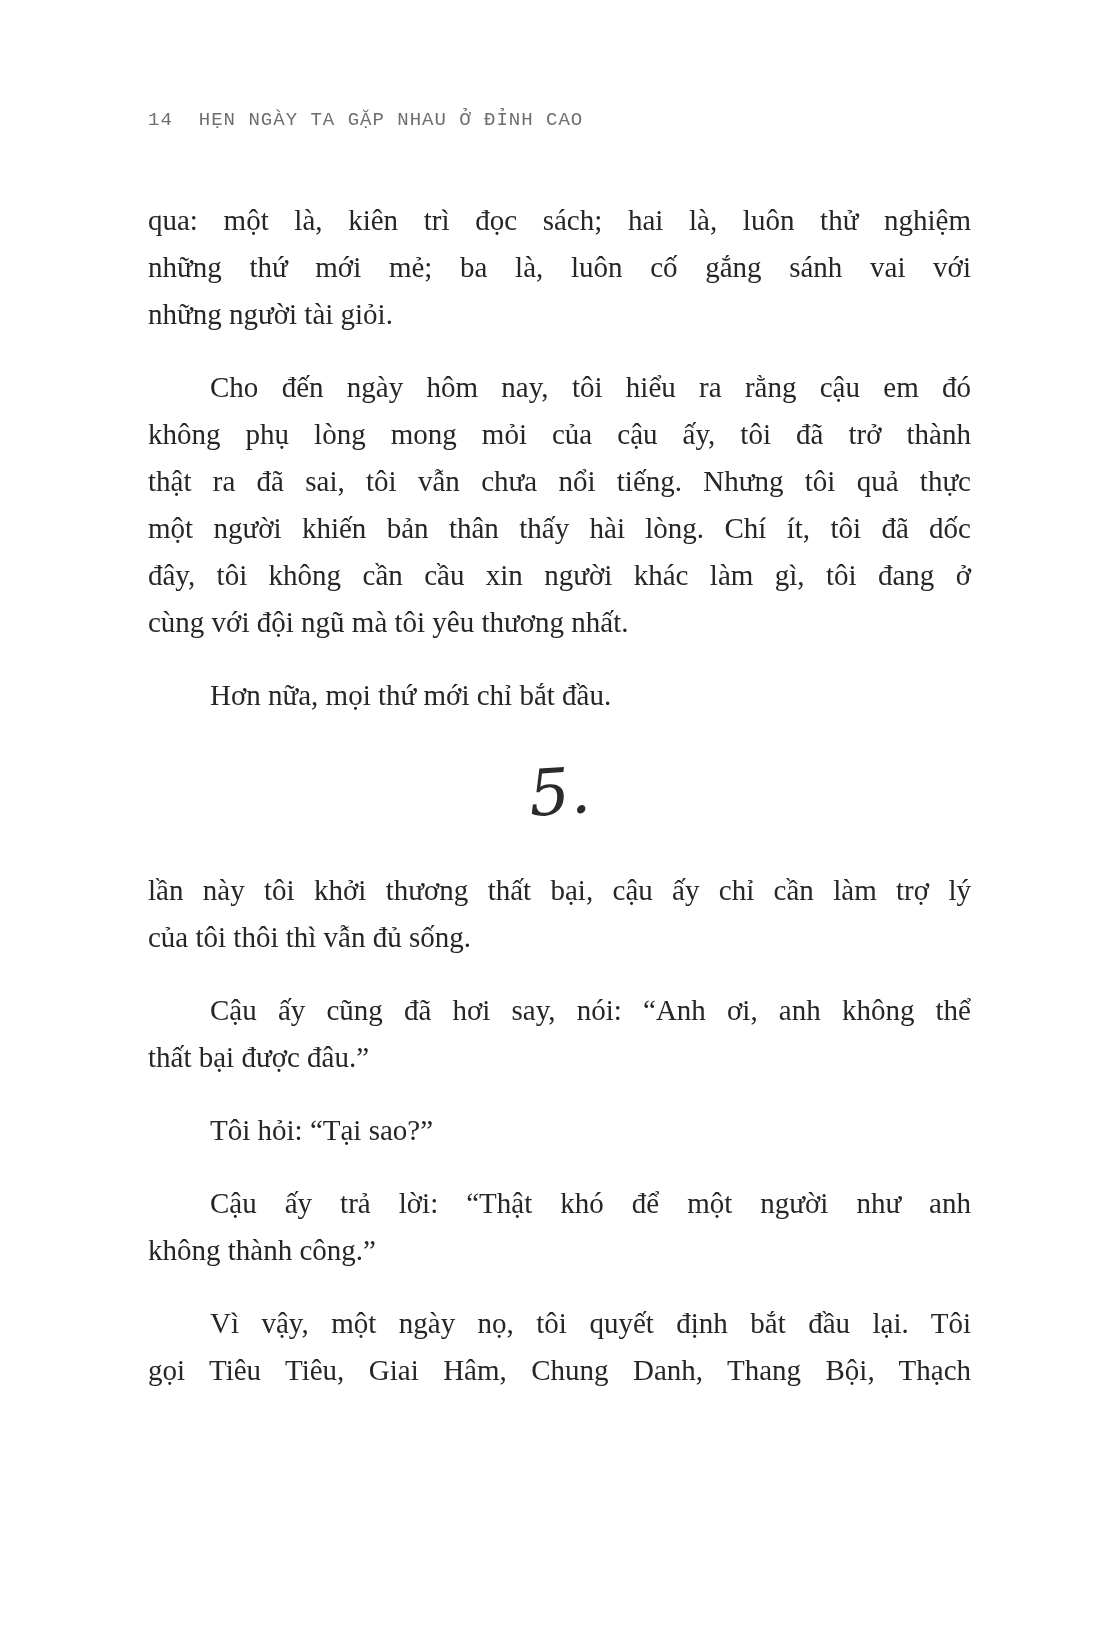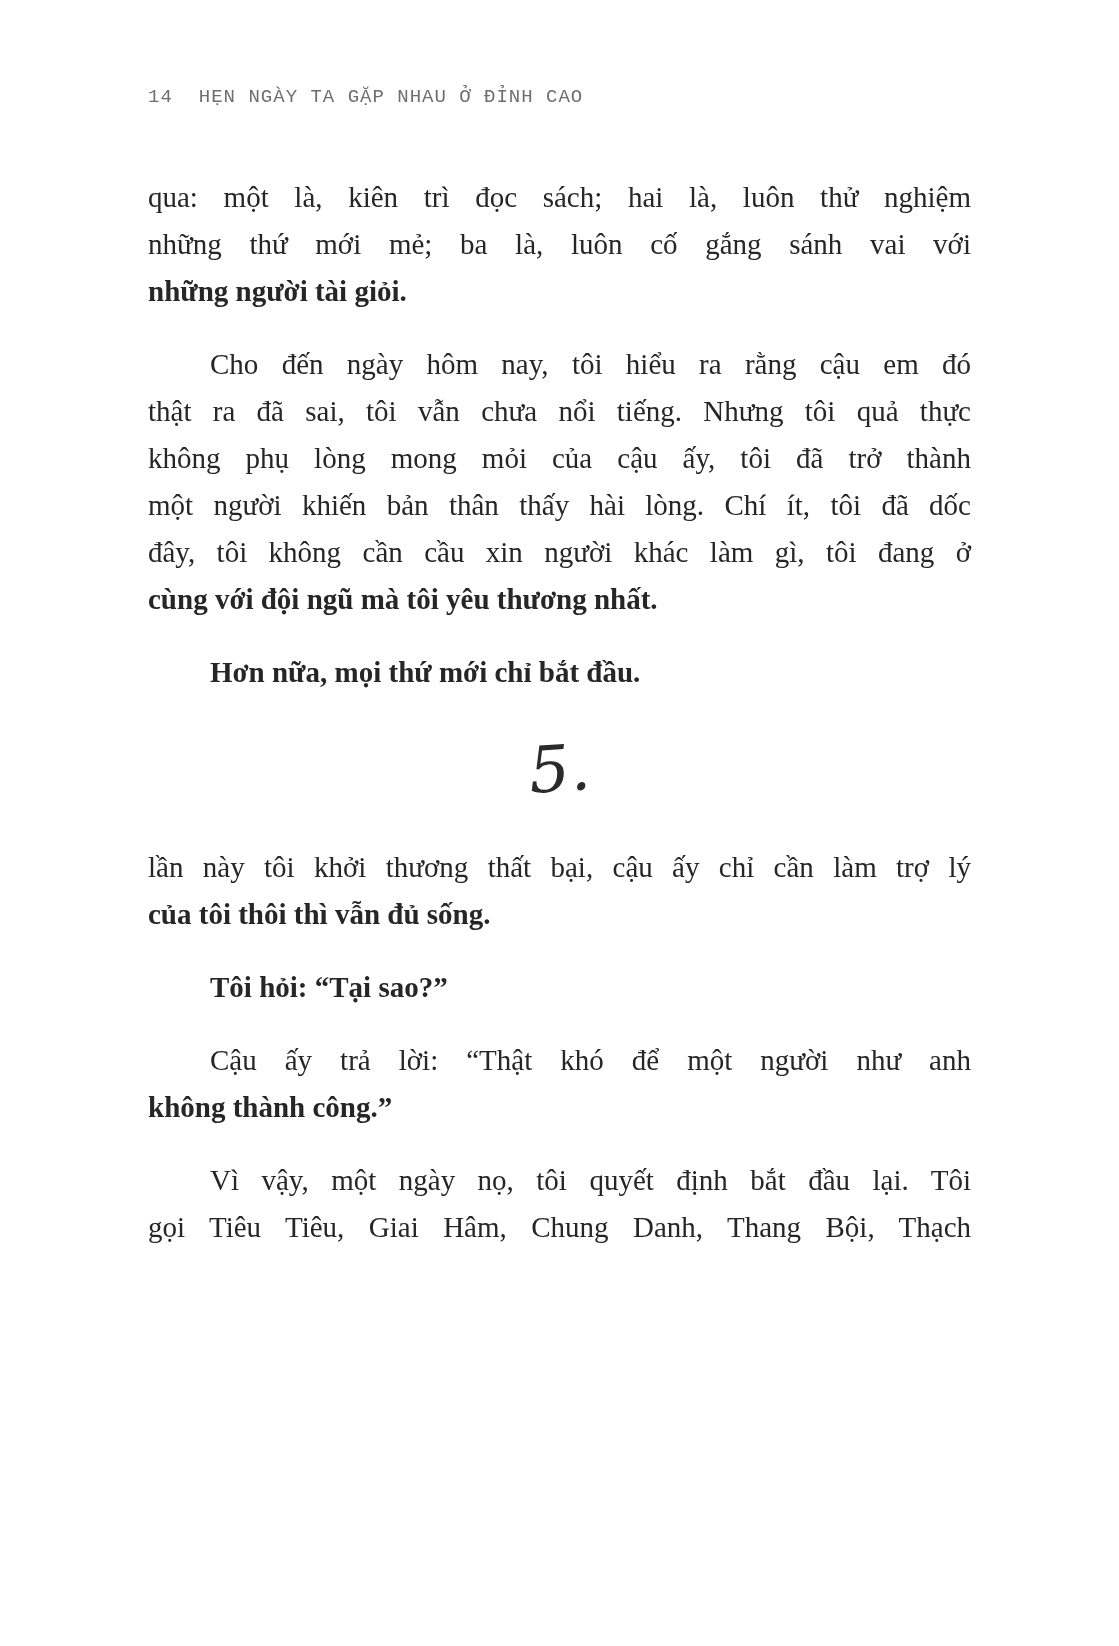--- a/index.html
+++ b/index.html
@@ -15,36 +15,36 @@
     padding: 86px 148px 0 148px;
   }
   .running-header {
     font-family: "Liberation Mono", "DejaVu Sans Mono", monospace;
     font-size: 19px;
     color: #6e6e6e;
     letter-spacing: 1px;
     height: 24px;
     margin-bottom: 64px;
     white-space: nowrap;
+    margin-top: 23px;
   }
   .running-header .pagenum { margin-right: 26px; }
   .body-text {
     font-size: 29px;
     line-height: 47px;
     color: #262626;
   }
   .para { margin: 0 0 18px 0; }
   .line {
     text-align: justify;
     text-align-last: justify;
   }
   .line.last {
     text-align: left;
     text-align-last: left;
-    font-weight: bold;
   }
   .line.ind { padding-left: 62px; margin-top: 26px; }
   .section-number {
     margin: 12px 0 20px 0;
     height: 110px;
     line-height: 110px;
     text-align: center;
     text-align-last: center;
     font-family: "DejaVu Serif", serif;
     font-style: italic;
@@ -76,40 +76,44 @@
   <div class="body-text">
 
     <div class="para">
       <div class="line">qua: một là, kiên trì đọc sách; hai là, luôn thử nghiệm</div>
       <div class="line">những thứ mới mẻ; ba là, luôn cố gắng sánh vai với</div>
       <div class="line last">những người tài giỏi.</div>
     </div>
 
     <div class="para">
       <div class="line ind">Cho đến ngày hôm nay, tôi hiểu ra rằng cậu em đó</div>
+      <div class="line">không phụ lòng mong mỏi của cậu ấy, tôi đã trở thành</div>
       <div class="line">thật ra đã sai, tôi vẫn chưa nổi tiếng. Nhưng tôi quả thực</div>
-      <div class="line">không phụ lòng mong mỏi của cậu ấy, tôi đã trở thành</div>
       <div class="line">một người khiến bản thân thấy hài lòng. Chí ít, tôi đã dốc</div>
       <div class="line">đây, tôi không cần cầu xin người khác làm gì, tôi đang ở</div>
       <div class="line last">cùng với đội ngũ mà tôi yêu thương nhất.</div>
     </div>
 
     <div class="para">
       <div class="line last ind">Hơn nữa, mọi thứ mới chỉ bắt đầu.</div>
     </div>
 
     <div class="section-number">
       <span>5.</span>
     </div>
 
     <div class="para">
       <div class="line">lần này tôi khởi thương thất bại, cậu ấy chỉ cần làm trợ lý</div>
       <div class="line last">của tôi thôi thì vẫn đủ sống.</div>
     </div>
 
+    <div class="para">
+      <div class="line ind">Cậu ấy cũng đã hơi say, nói: “Anh ơi, anh không thể</div>
+      <div class="line last">thất bại được đâu.”</div>
+    </div>
 
     <div class="para">
       <div class="line last ind">Tôi hỏi: “Tại sao?”</div>
     </div>
 
     <div class="para">
       <div class="line ind">Cậu ấy trả lời: “Thật khó để một người như anh</div>
       <div class="line last">không thành công.”</div>
     </div>
 

